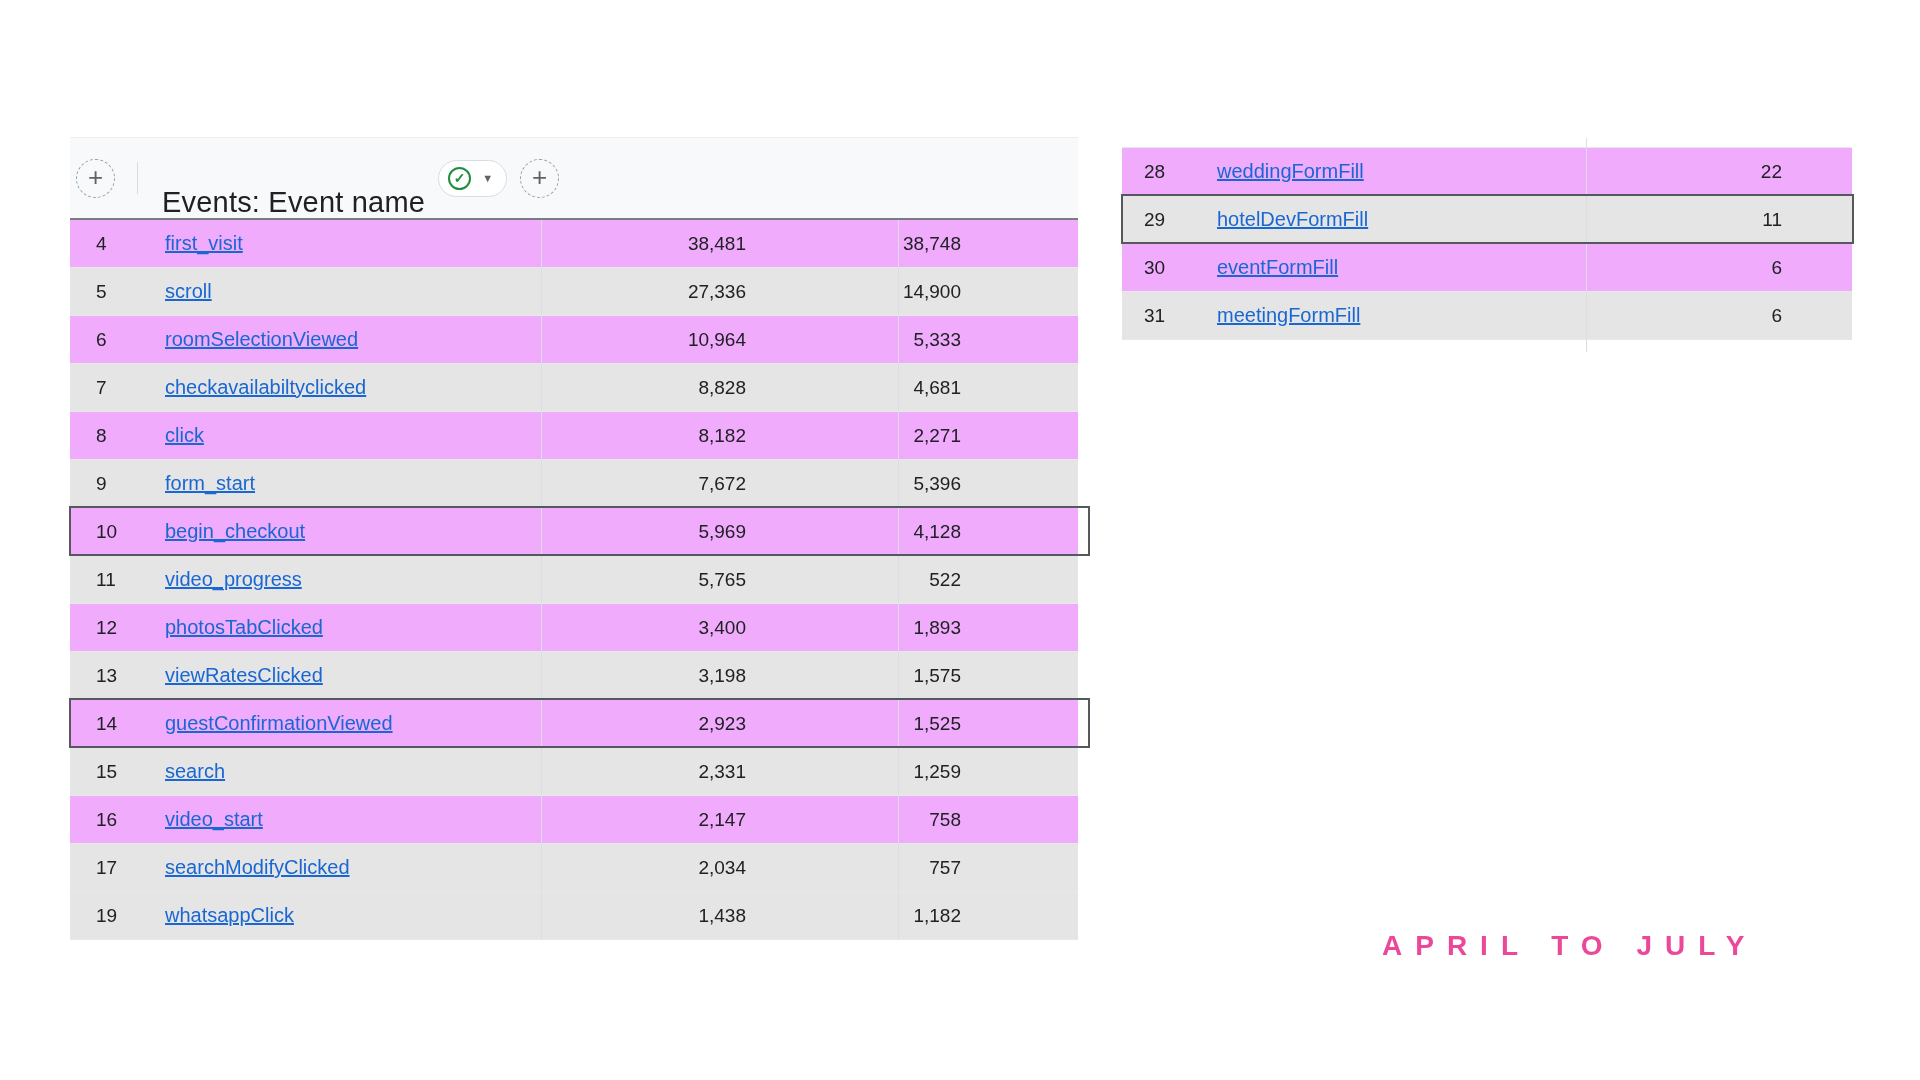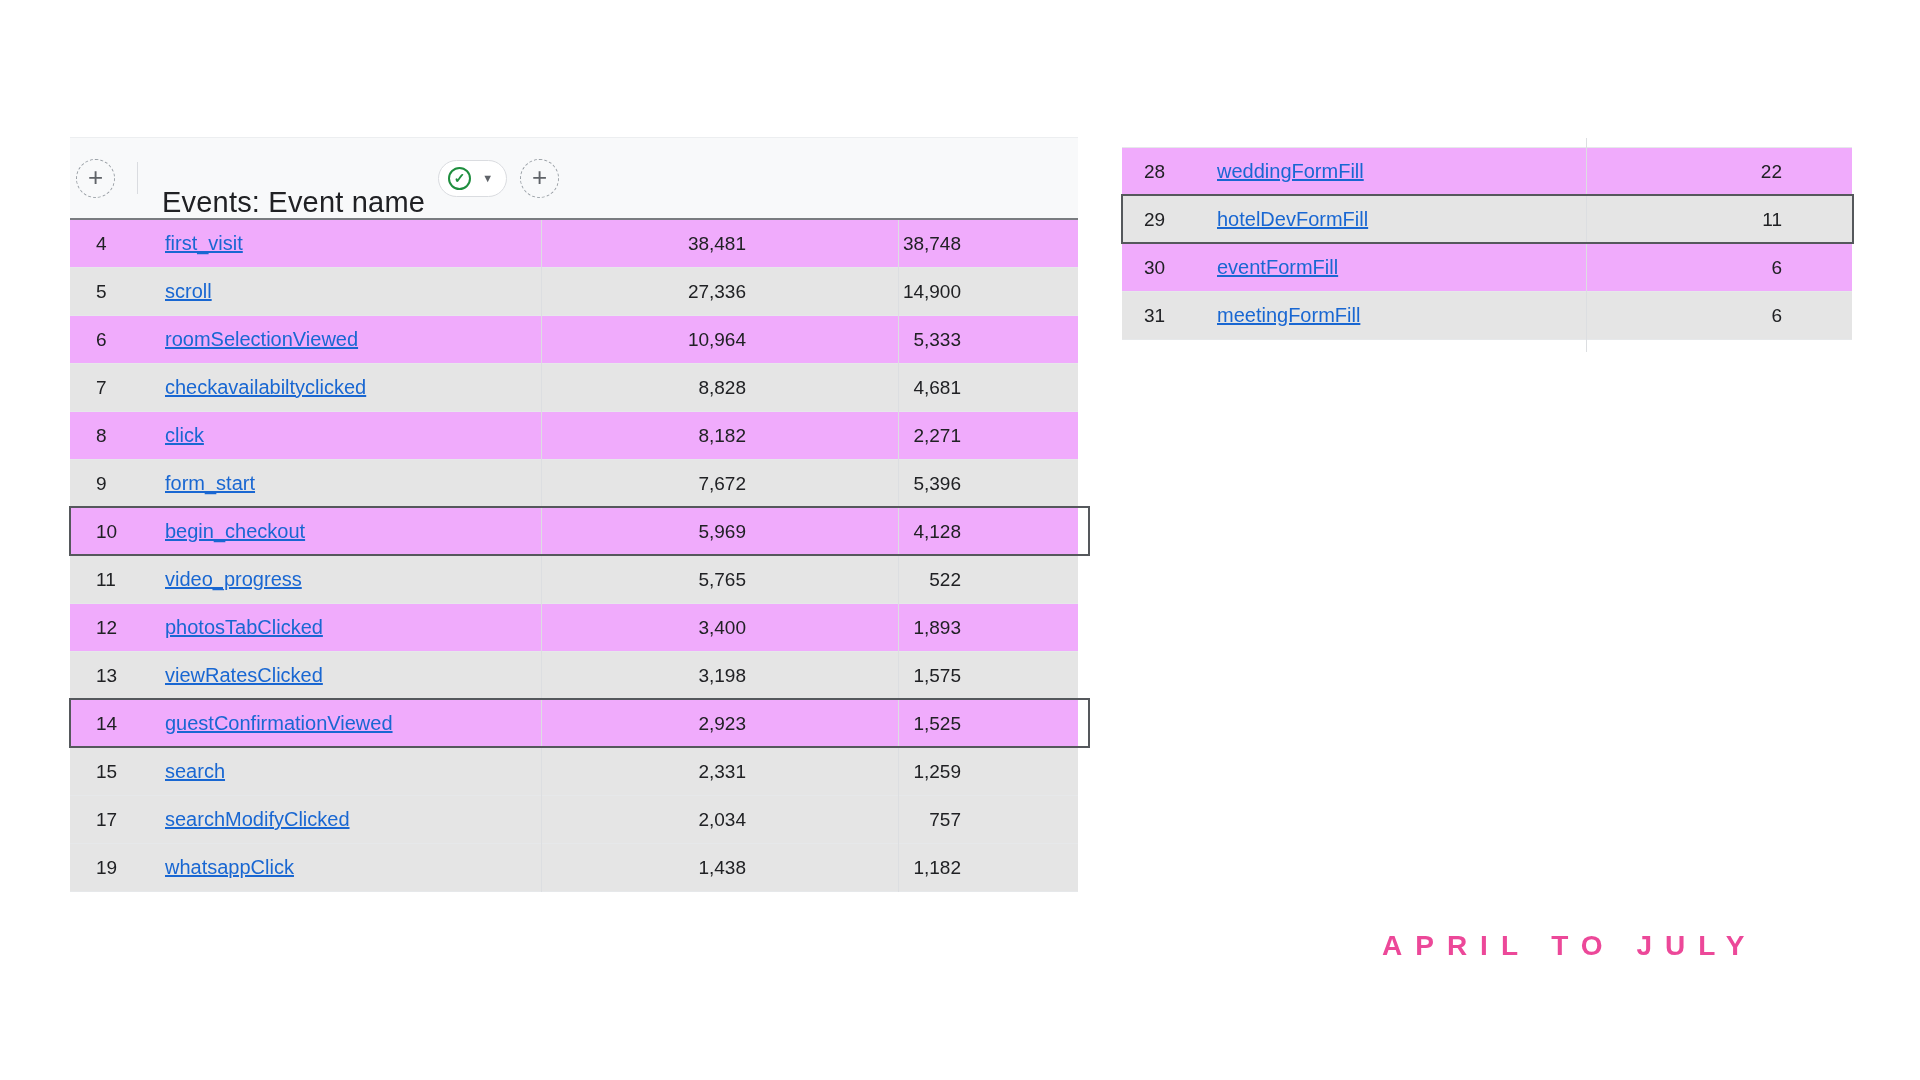--- a/index.html
+++ b/index.html
@@ -148,20 +148,26 @@
         <div class="cell c-name"><a class="event-link" href="#">guestConfirmationViewed</a></div>
         <div class="cell c-value1">2,923</div>
         <div class="cell c-value2">1,525</div>
       </div>
       <div class="trow striped">
         <div class="cell c-num">15</div>
         <div class="cell c-name"><a class="event-link" href="#">search</a></div>
         <div class="cell c-value1">2,331</div>
         <div class="cell c-value2">1,259</div>
       </div>
+      <div class="trow">
+        <div class="cell c-num">16</div>
+        <div class="cell c-name"><a class="event-link" href="#">video_start</a></div>
+        <div class="cell c-value1">2,147</div>
+        <div class="cell c-value2">758</div>
+      </div>
       <div class="trow striped">
         <div class="cell c-num">17</div>
         <div class="cell c-name"><a class="event-link" href="#">searchModifyClicked</a></div>
         <div class="cell c-value1">2,034</div>
         <div class="cell c-value2">757</div>
       </div>
       <div class="trow striped">
         <div class="cell c-num">19</div>
         <div class="cell c-name"><a class="event-link" href="#">whatsappClick</a></div>
         <div class="cell c-value1">1,438</div>

